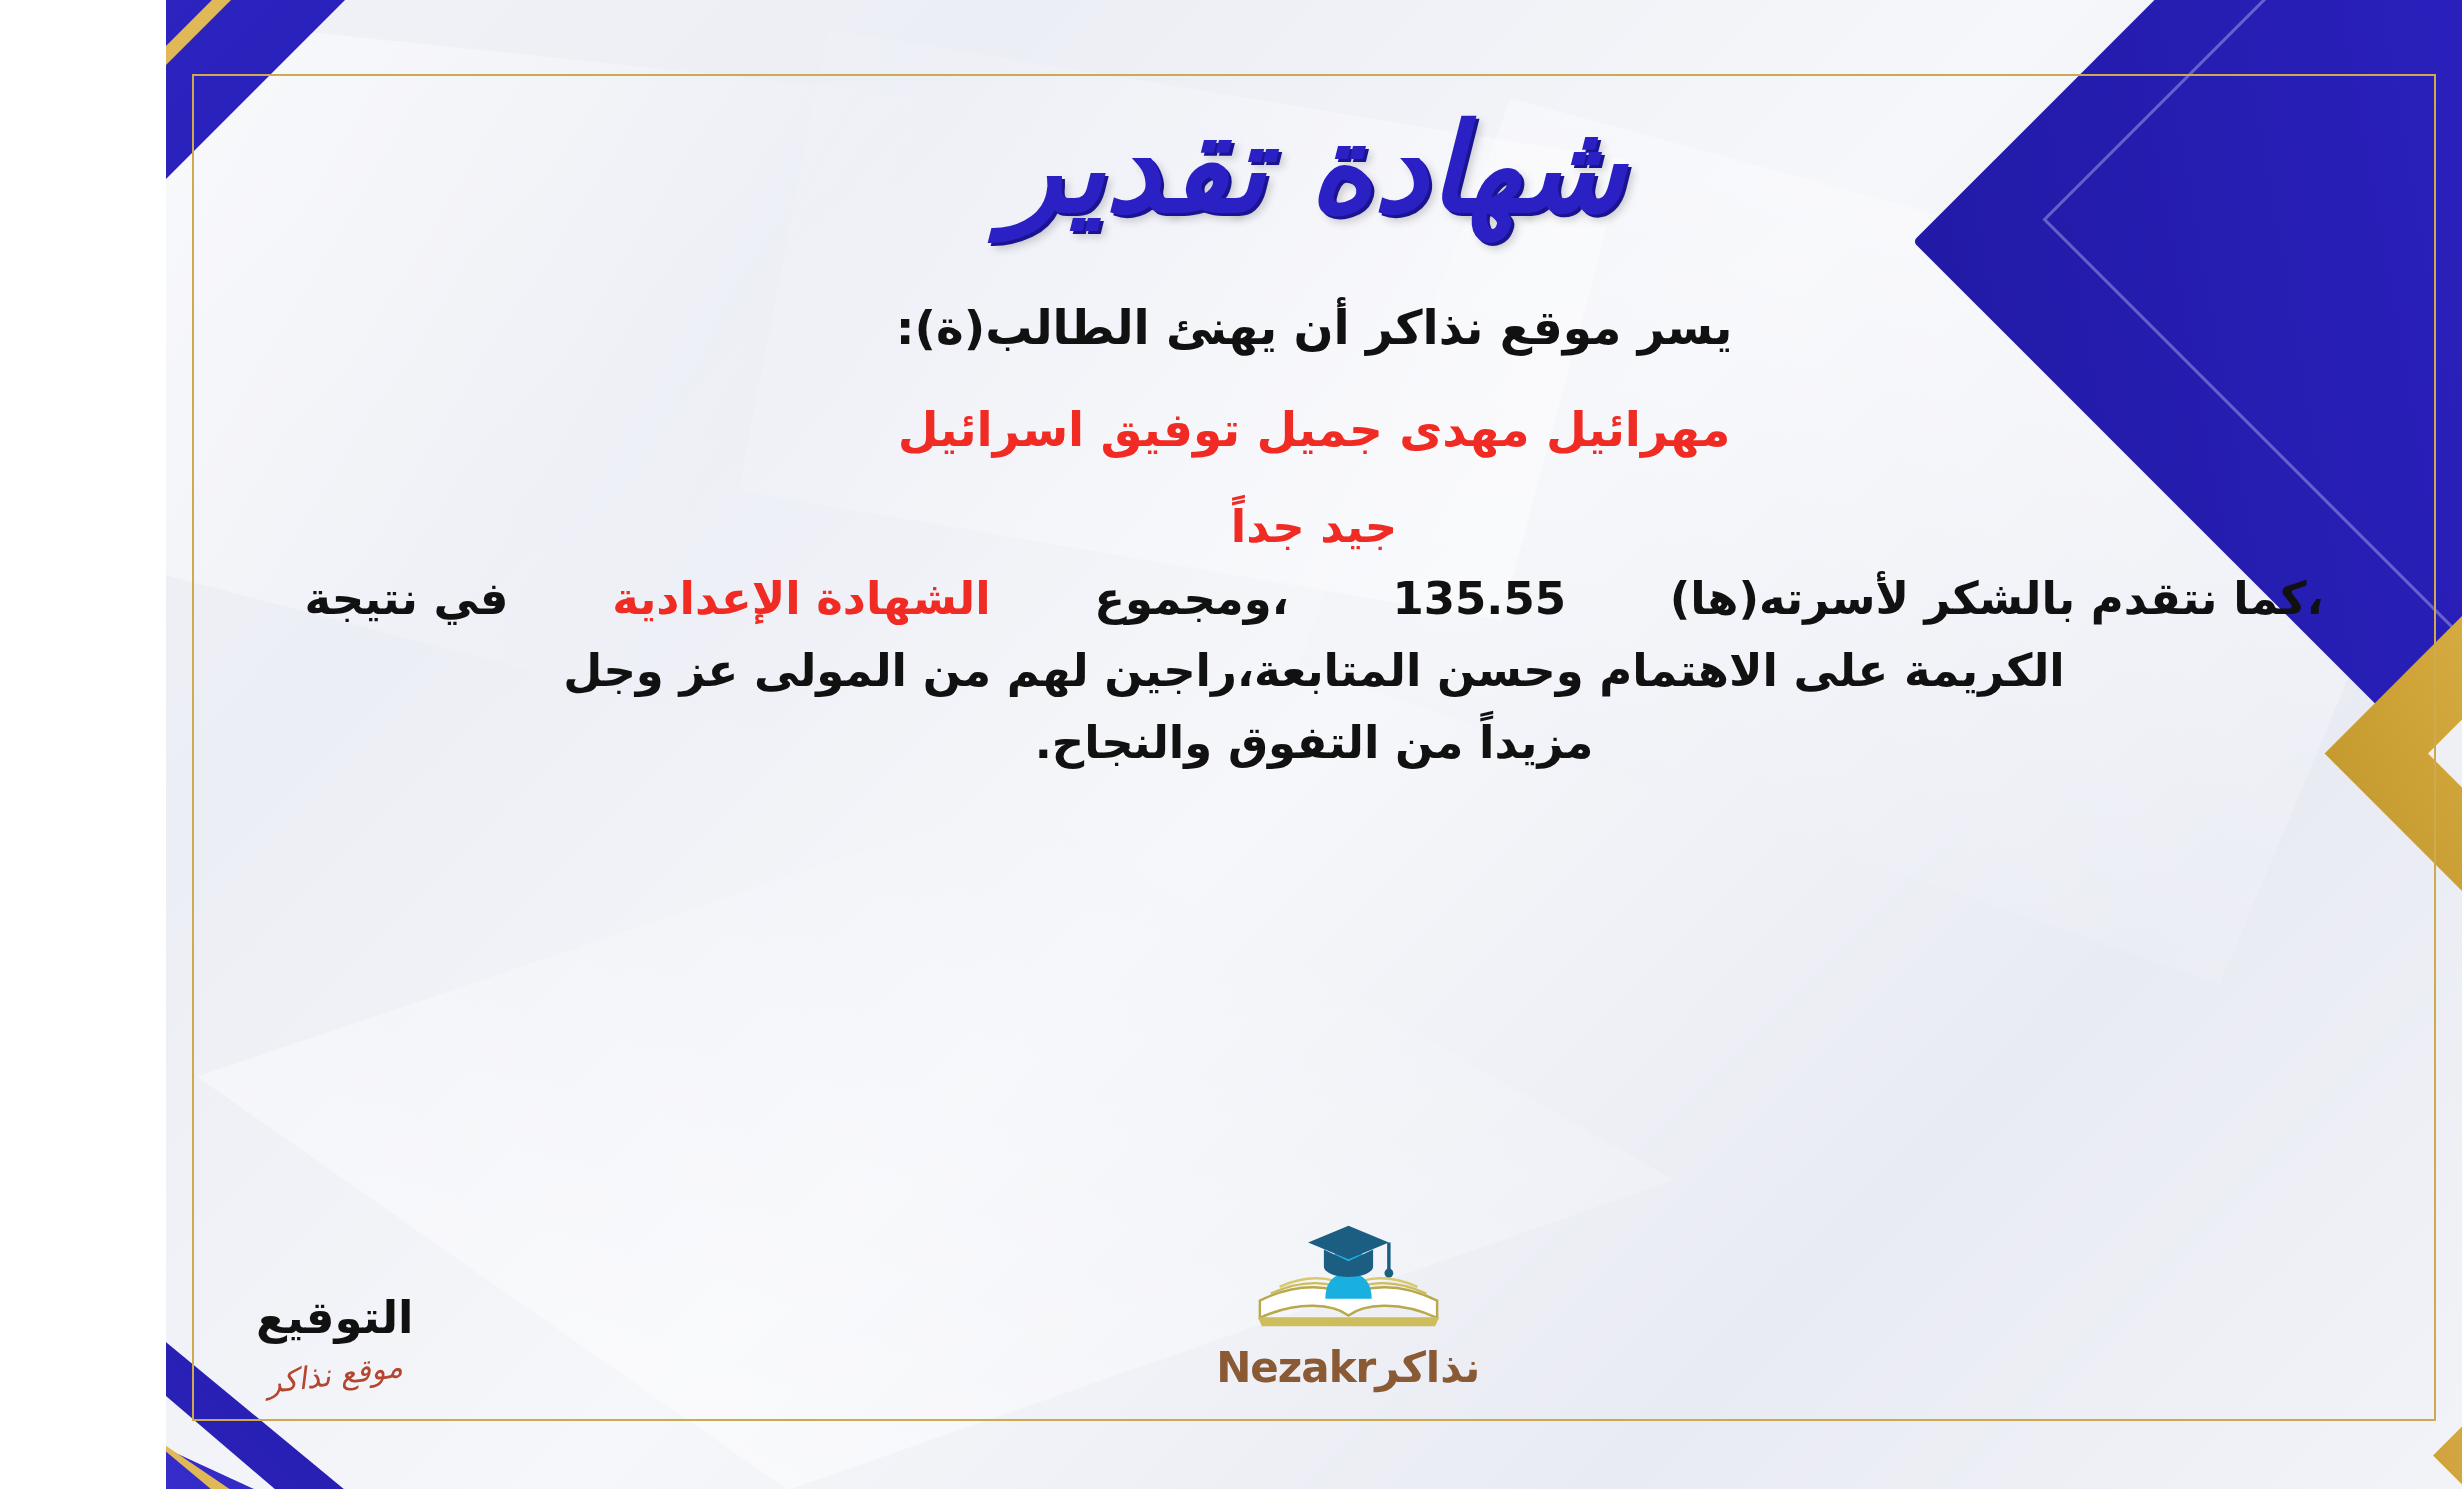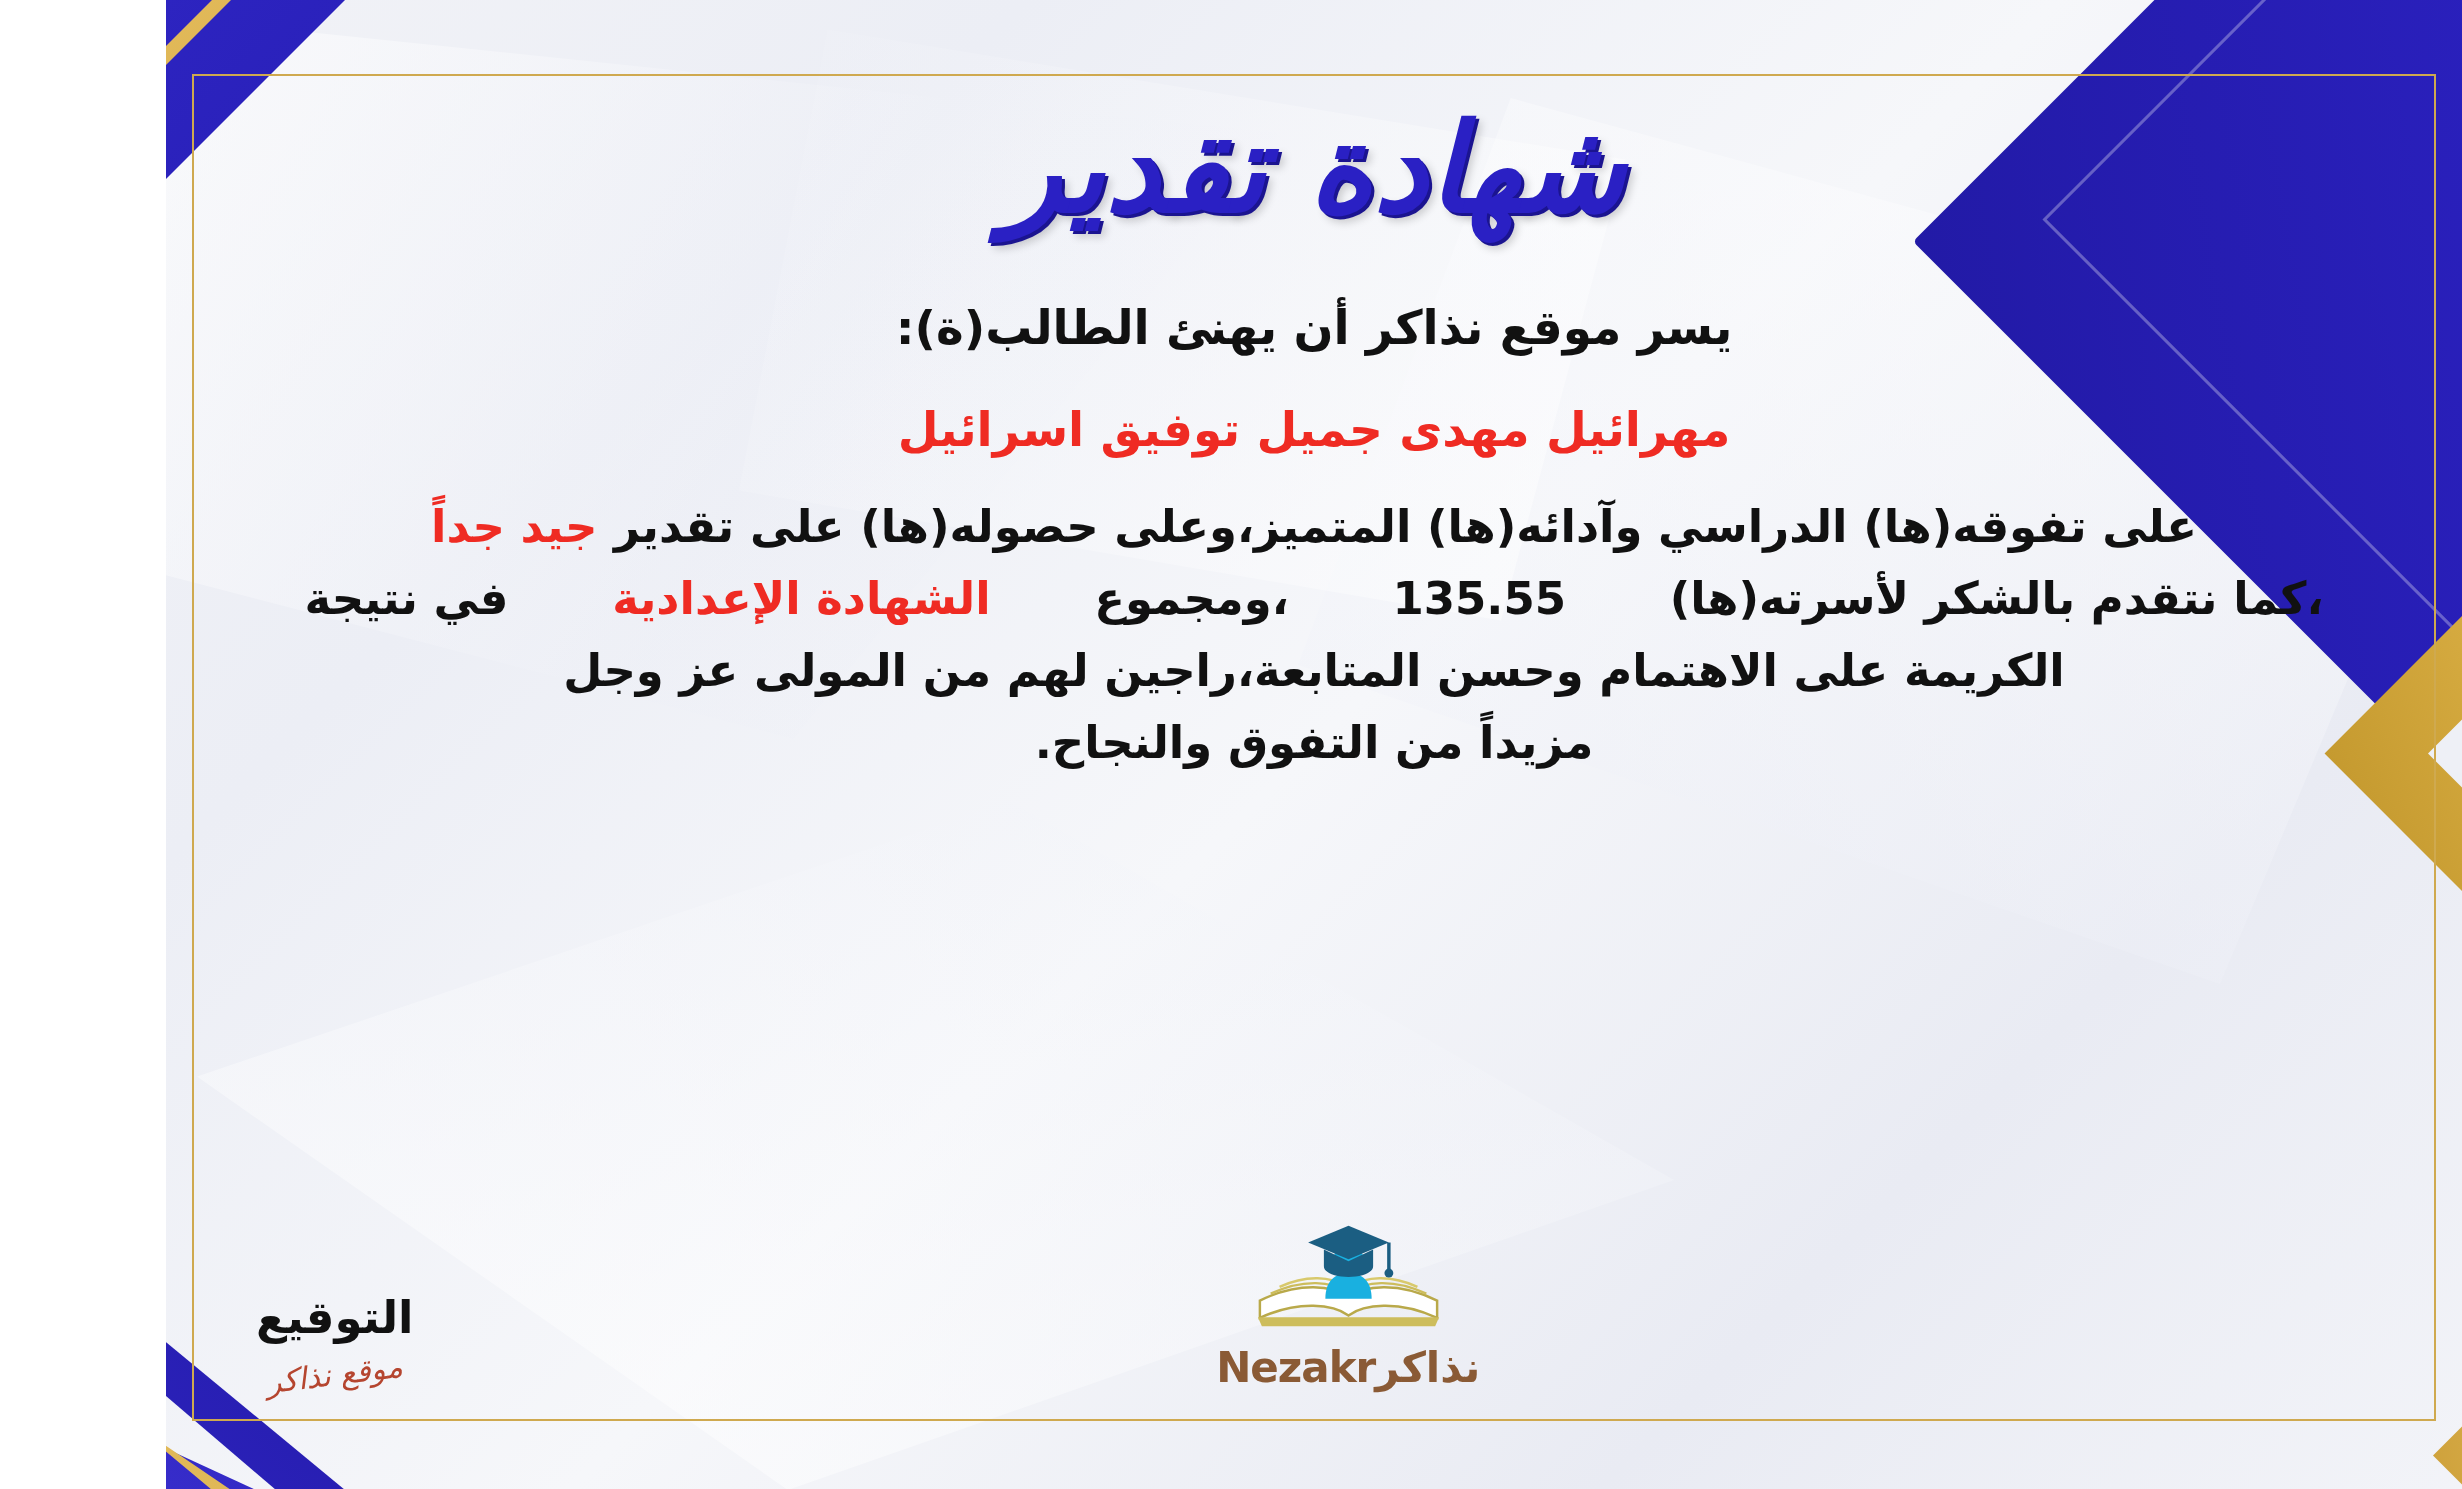--- a/index.html
+++ b/index.html
@@ -284,21 +284,20 @@
   <div class="content">
 
     <div class="title">شهادة تقدير</div>
 
     <div class="line greeting">يسر موقع نذاكر أن يهنئ الطالب(ة):</div>
 
     <div class="student-name">مهرائيل مهدى جميل توفيق اسرائيل</div>
 
     <div class="body-block">
       <div class="row">
-        <span>على تفوقه(ها) الدراسي وآدائه(ها) المتميز،وعلى حصوله(ها) على تقدير</span>
         <span class="hl">جيد جداً</span>
       </div>
       <div class="row spread">
         <span>،كما نتقدم بالشكر لأسرته(ها)</span>
         <span>135.55</span>
         <span>،ومجموع</span>
         <span class="hl">الشهادة الإعدادية</span>
         <span>في نتيجة</span>
       </div>
       <div>الكريمة على الاهتمام وحسن المتابعة،راجين لهم من المولى عز وجل</div>

